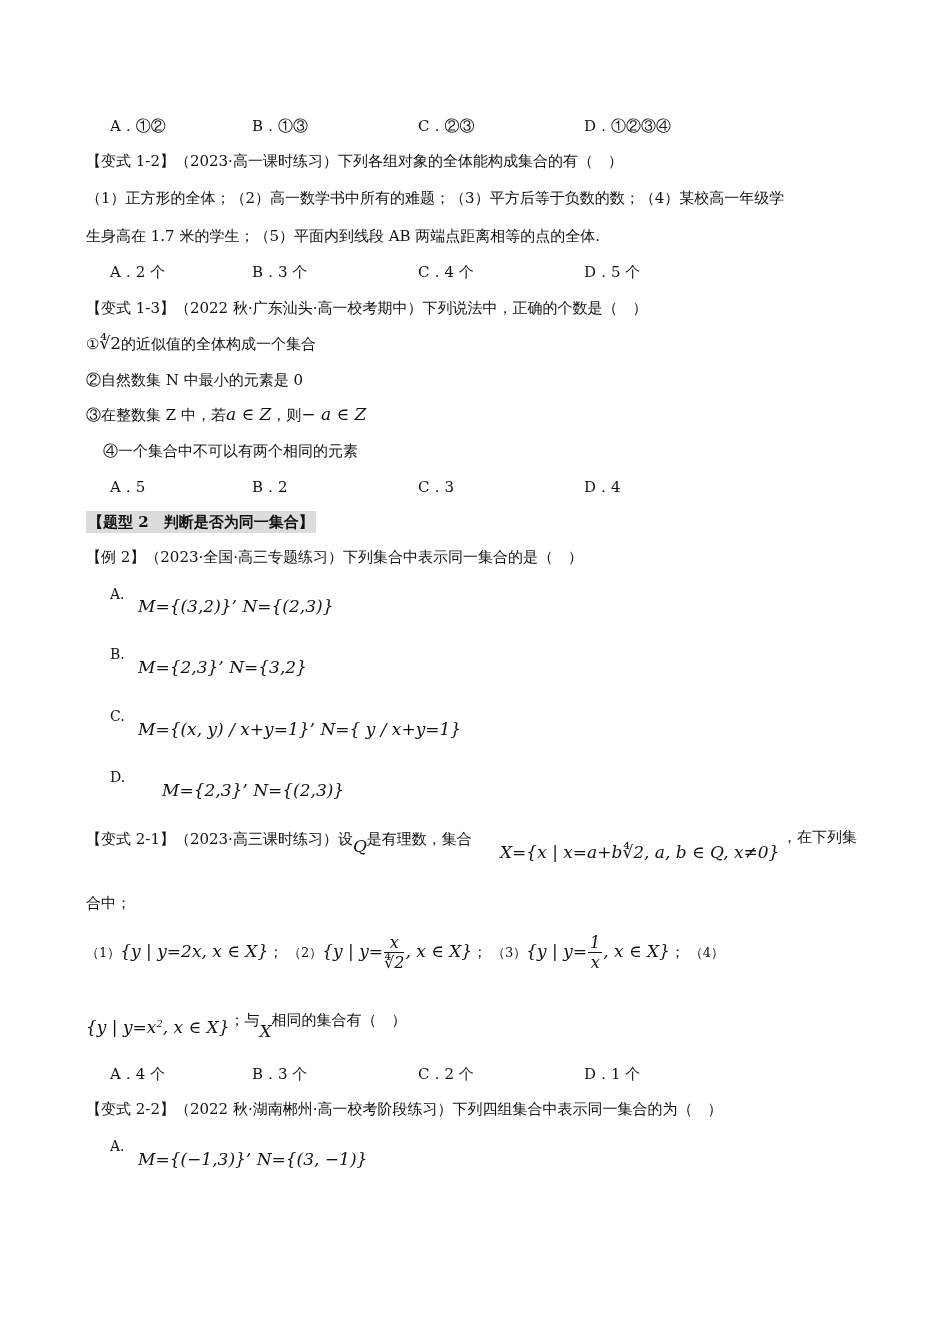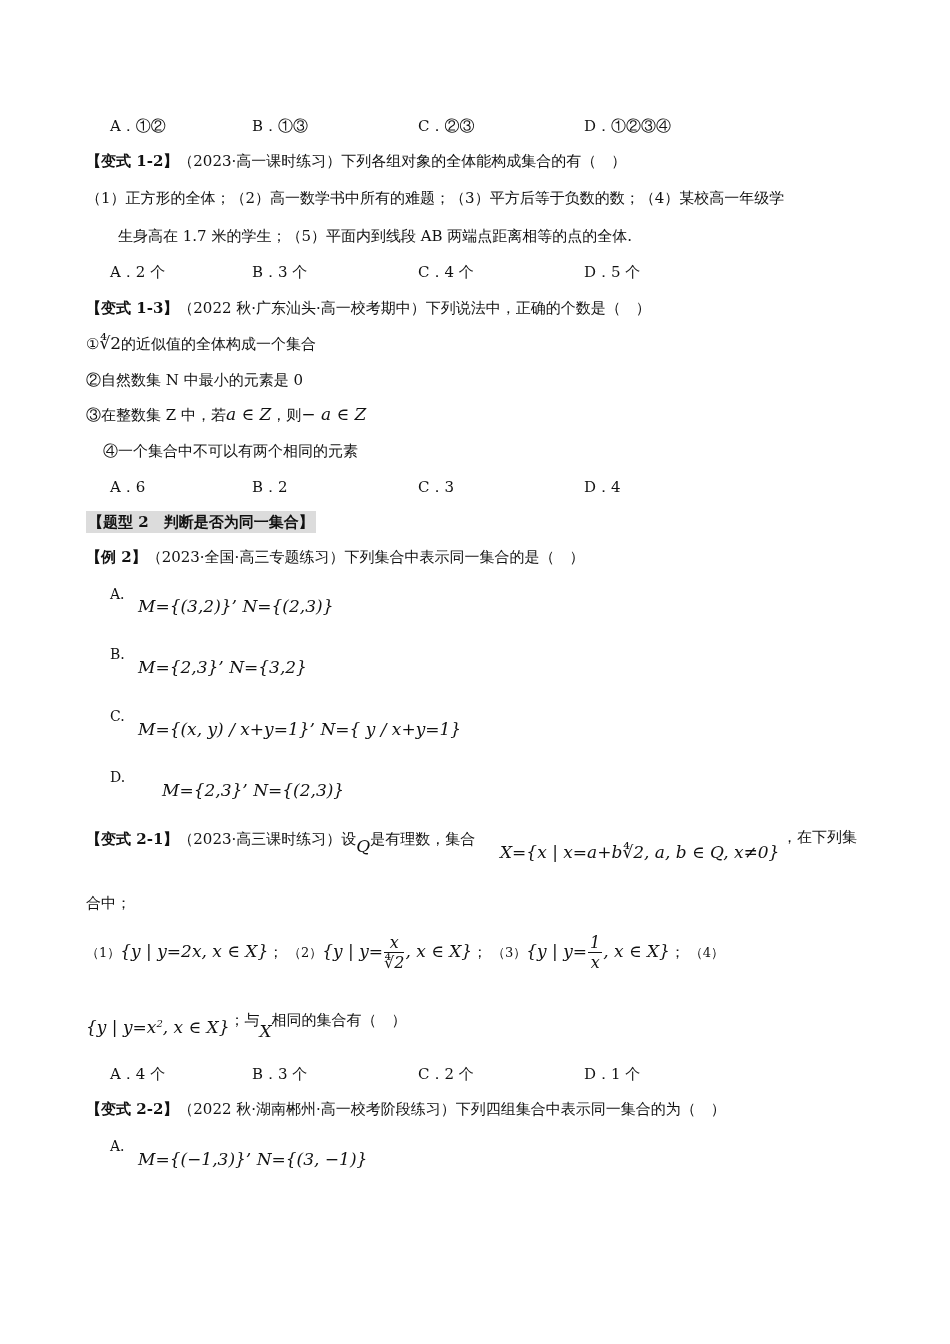--- a/index.html
+++ b/index.html
@@ -3,21 +3,21 @@
   <meta charset="utf-8">
   <style>
     html, body { margin: 0; padding: 0; background: #ffffff; }
     body {
       width: 950px; height: 1344px; position: relative; overflow: hidden;
       font-family: "DejaVu Serif", "Liberation Serif", serif;
       color: #111;
       font-size: 15px;
     }
     .line { position: absolute; left: 86px; white-space: nowrap; line-height: 20px; }
-    .b { font-weight: bold; }
+    .b { font-weight: normal; }
     .opts { position: absolute; left: 0; width: 950px; height: 20px; line-height: 20px; text-align: center; }
     .opt { position: absolute; white-space: nowrap; }
     .math { font-family: "DejaVu Serif", "Liberation Serif", serif; font-style: italic; font-size: 17px; }
     .mathn { font-family: "DejaVu Serif", "Liberation Serif", serif; font-size: 17px; font-style: normal; }
     .optletter { position: absolute; font-size: 14px; white-space: nowrap; }
     .formula { position: absolute; white-space: nowrap; }
     .heading {
       position: absolute; left: 86px; top: 511px; height: 22px; line-height: 22px;
       background: #dcdcdc; font-weight: bold; padding: 0 2px; white-space: nowrap;
     }
@@ -35,41 +35,41 @@
   <span class="opt" style="left:110px;">A．①②</span>
   <span class="opt" style="left:252px;">B．①③</span>
   <span class="opt" style="left:418px;">C．②③</span>
   <span class="opt" style="left:584px;">D．①②③④</span>
 </div>
 
 <div class="line" style="top:151px;">
   <span class="b">【变式 1-2】</span><span>（2023·高一课时练习）下列各组对象的全体能构成集合的有（　）</span>
 </div>
 <div class="line" style="top:188px;">（1）正方形的全体；（2）高一数学书中所有的难题；（3）平方后等于负数的数；（4）某校高一年级学</div>
-<div class="line" style="top:226px;margin-left:32px;">生身高在 1.7 米的学生；（5）平面内到线段 AB 两端点距离相等的点的全体.</div>
+<div class="line" style="top:226px;">生身高在 1.7 米的学生；（5）平面内到线段 AB 两端点距离相等的点的全体.</div>
 <div class="opts" style="top:262px;">
   <span class="opt" style="left:110px;">A．2 个</span>
   <span class="opt" style="left:252px;">B．3 个</span>
   <span class="opt" style="left:418px;">C．4 个</span>
   <span class="opt" style="left:584px;">D．5 个</span>
 </div>
 
 <div class="line" style="top:298px;">
   <span class="b">【变式 1-3】</span><span>（2022 秋·广东汕头·高一校考期中）下列说法中，正确的个数是（　）</span>
 </div>
 <div class="line" style="top:333px;">
   <span>①</span><span class="mathn">∜2</span><span>的近似值的全体构成一个集合</span>
 </div>
 <div class="line" style="top:370px;">②自然数集 N 中最小的元素是 0</div>
 <div class="line" style="top:404px;">
   <span>③在整数集 Z 中，若</span><span class="math">a ∈ Z</span><span>，则</span><span class="math">− a ∈ Z</span>
 </div>
 <div class="line" style="top:441px;margin-left:17px;">④一个集合中不可以有两个相同的元素</div>
 <div class="opts" style="top:477px;">
-  <span class="opt" style="left:110px;">A．6</span>
+  <span class="opt" style="left:110px;">A．5</span>
   <span class="opt" style="left:252px;">B．2</span>
   <span class="opt" style="left:418px;">C．3</span>
   <span class="opt" style="left:584px;">D．4</span>
 </div>
 
 <div class="heading">【题型 2　判断是否为同一集合】</div>
 
 <div class="line" style="top:547px;">
   <span class="b">【例 2】</span><span>（2023·全国·高三专题练习）下列集合中表示同一集合的是（　）</span>
 </div>

